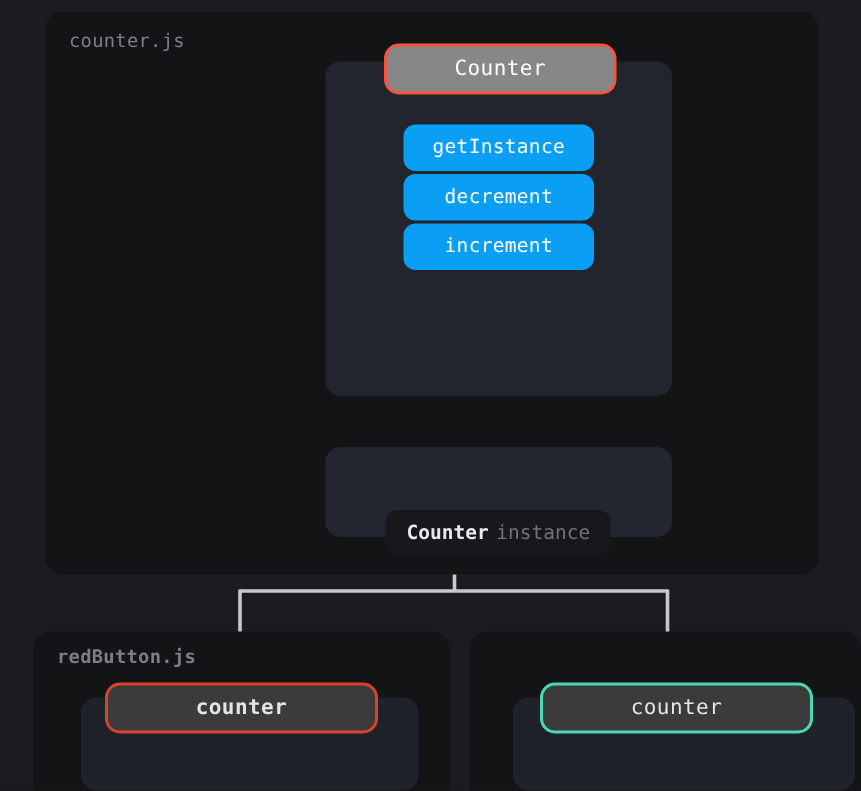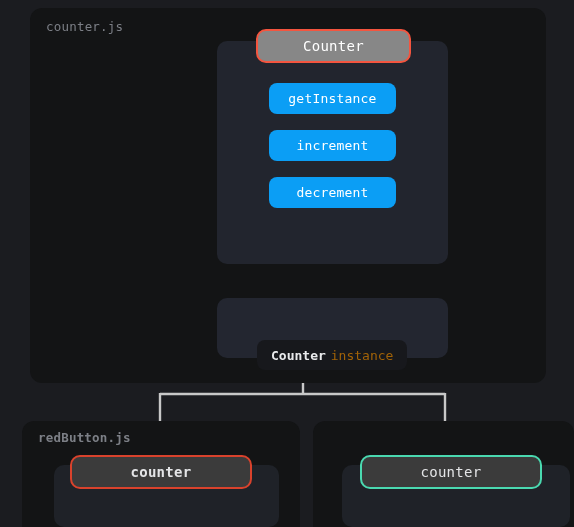--- a/index.html
+++ b/index.html
@@ -74,21 +74,21 @@
     border-radius: 10px;
   }
   #methods {
     position: absolute;
     left: 0;
     top: 42px;
     width: 231px;
     display: flex;
     flex-direction: column;
     align-items: center;
-    gap: 16px;
+    gap: 2px;
   }
   .method-pill {
     width: 127px;
     height: 31px;
     background: #0b9ef5;
     border-radius: 8px;
     color: #ffffff;
     font-size: 13px;
     letter-spacing: 0.2px;
     display: flex;
@@ -139,21 +139,21 @@
     justify-content: center;
     gap: 5px;
     font-size: 13px;
     white-space: nowrap;
   }
   #instance-label .strong {
     color: #e9eaec;
     font-weight: bold;
   }
   #instance-label .soft {
-    color: #a16207;
+    color: #737373;
     font-weight: normal;
     text-align: right;
   }
 
   
   .consumer-inner {
     position: absolute;
     top: 44px;
     height: 62px;
     background: #1f2228;
@@ -220,22 +220,22 @@
     <line x1="445" y1="393" x2="445" y2="424" stroke="#c8c8c8" stroke-width="2.4"></line>
     <polygon points="438,423 452,423 445,436" fill="#c8c8c8"></polygon>
   </svg>
 
   <div class="panel" id="panel-counter">
     <div class="panel-label">counter.js</div>
 
     <div id="class-box">
       <div id="methods">
         <div class="method-pill">getInstance</div>
+        <div class="method-pill">decrement</div>
         <div class="method-pill">increment</div>
-        <div class="method-pill">decrement</div>
       </div>
     </div>
 
     <div id="class-title">Counter</div>
 
     <div id="instance-box"></div>
     <div id="instance-label">
       <span class="strong">Counter</span>
       <span class="soft">instance</span>
     </div>

